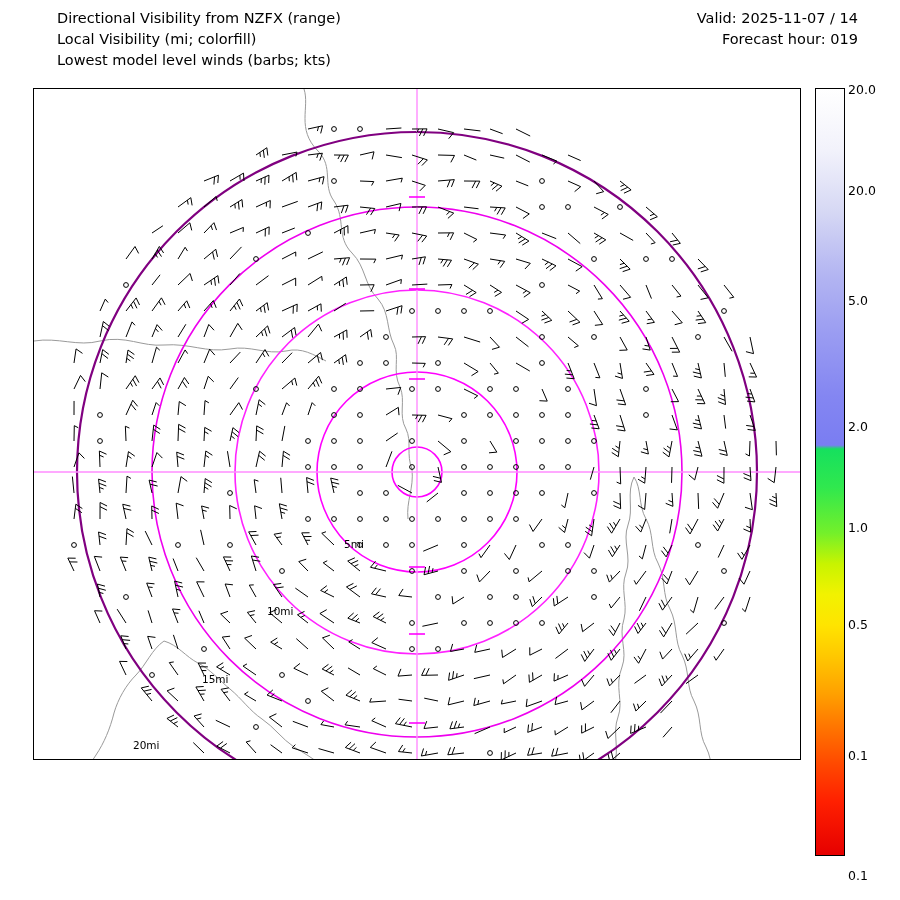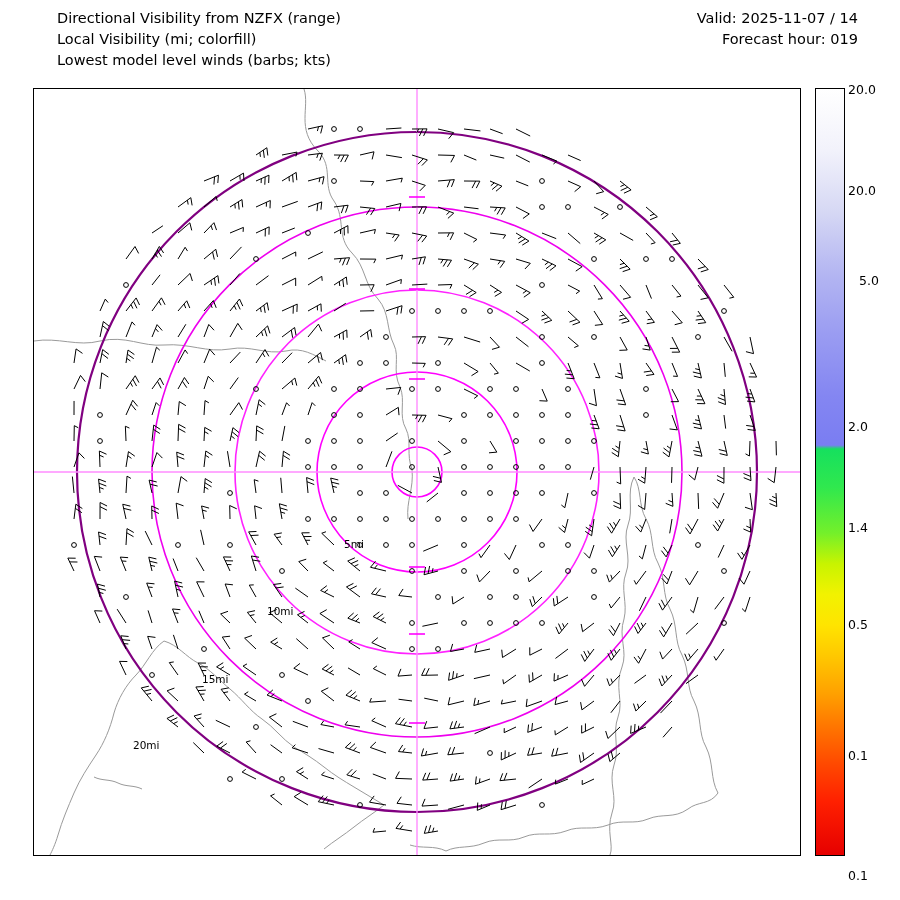--- a/index.html
+++ b/index.html
@@ -20,21 +20,21 @@
     text-align:left;
   }
   .hdr-right{
     position:absolute;right:42px;top:8px;
     font-size:14.5px;line-height:21px;
     text-align:right;
   }
   .hdr-line{white-space:nowrap;}
 
   .plot-frame{
-    position:absolute;left:33px;top:88px;width:768px;height:768px;
+    position:absolute;left:33px;top:88px;width:768px;height:672px;
     border:1px solid #000;
     box-sizing:border-box;
     background:#fff;
     overflow:hidden;
   }
   .plot-svg{position:absolute;left:0;top:0;}
 
   .cbar{
     position:absolute;left:815px;top:88px;width:30px;height:768px;
     border:1px solid #000;box-sizing:border-box;
@@ -1453,19 +1453,19 @@
          #ffa000 79%,
          #ff7800 83%,
          #ff4a00 88%,
          #ff2000 93%,
          #e60000 100%);"></div>
 </div>
 
 <div class="cbar-ticks">
   <div class="cbar-tick" style="top:-4px;">20.0</div>
   <div class="cbar-tick" style="top:97px;">20.0</div>
-  <div class="cbar-tick" style="top:187px;margin-left:11px;">5.0</div>
+  <div class="cbar-tick" style="top:207px;">5.0</div>
   <div class="cbar-tick" style="top:333px;">2.0</div>
-  <div class="cbar-tick" style="top:434px;">1.4</div>
+  <div class="cbar-tick" style="top:434px;">1.0</div>
   <div class="cbar-tick" style="top:531px;">0.5</div>
   <div class="cbar-tick" style="top:662px;">0.1</div>
   <div class="cbar-tick" style="top:760px;margin-top:22px;">0.1</div>
 </div>
 
 </body></html>

